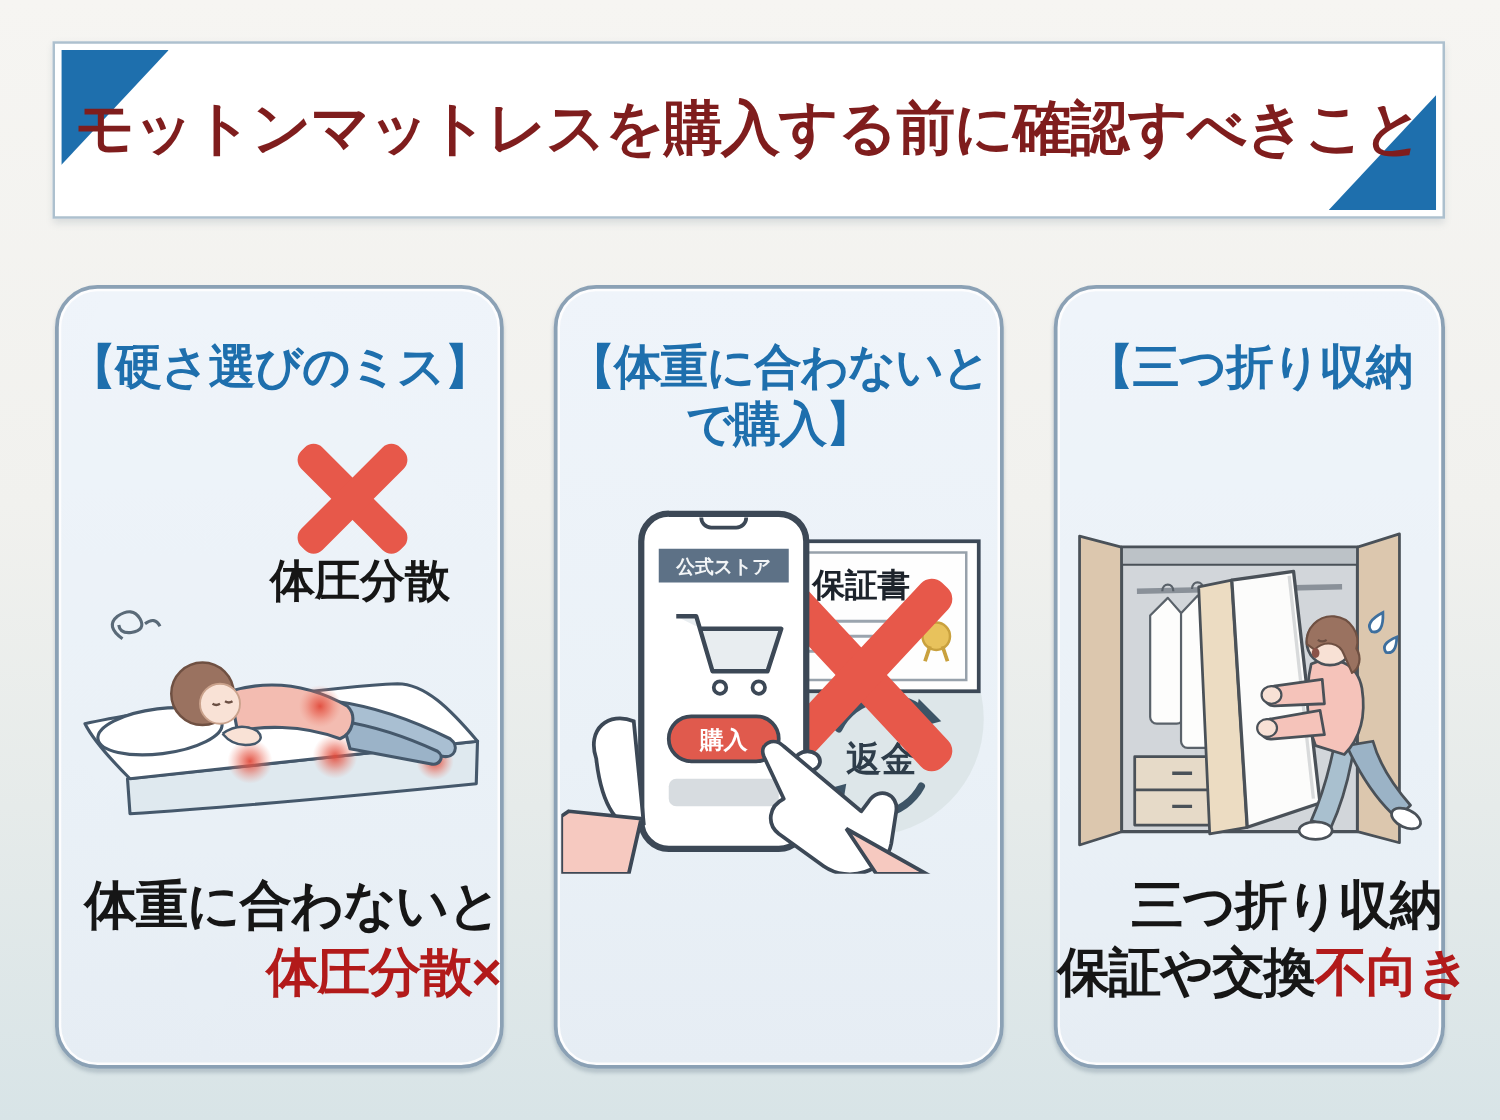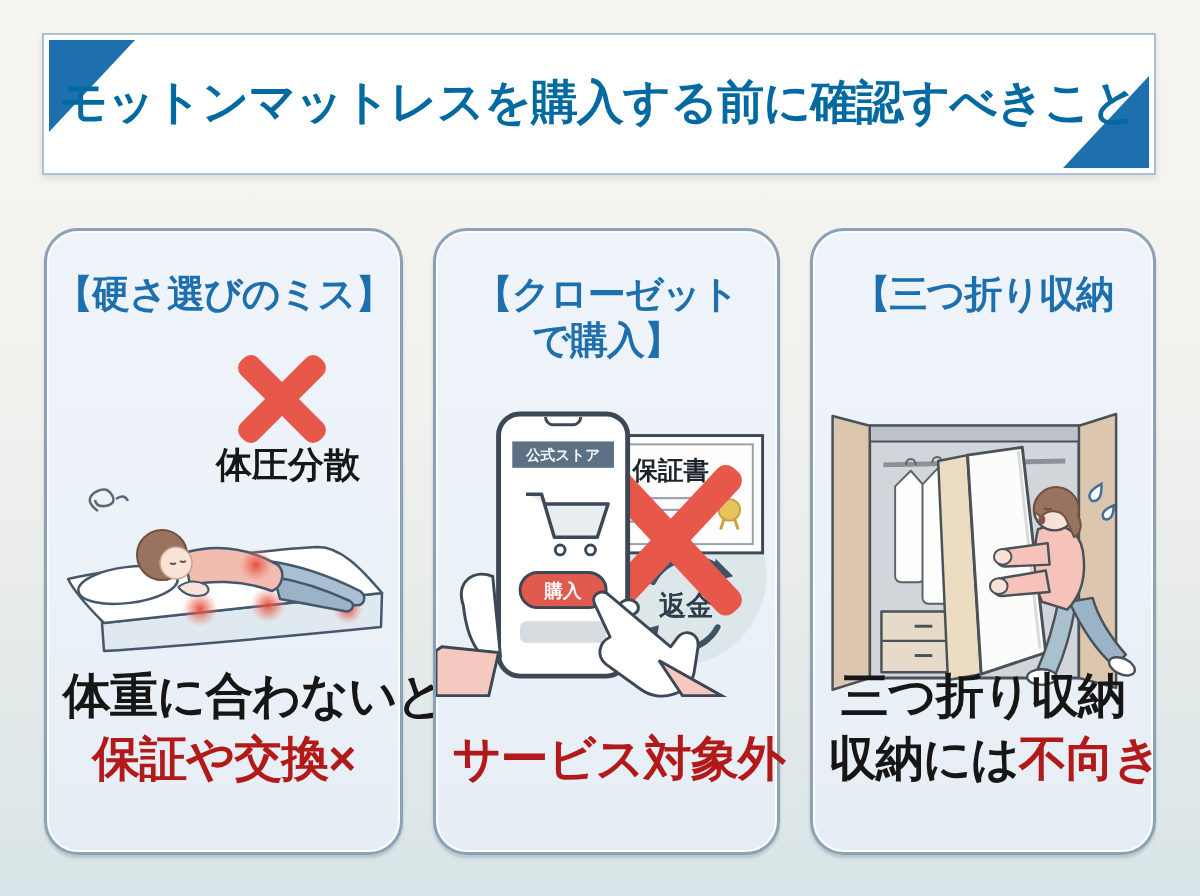--- a/index.html
+++ b/index.html
@@ -18,53 +18,53 @@
   .tri-tl{left:5px;top:5px;clip-path:polygon(0 0,100% 0,0 100%);}
   .tri-br{right:5px;bottom:5px;clip-path:polygon(100% 0,100% 100%,0 100%);}
   .banner-title{
     position:absolute;left:0;right:0;top:50%;transform:translateY(-52%);
     margin:0;text-align:center;font-size:47px;font-weight:800;letter-spacing:-1px;
     white-space:nowrap;
   }
   
   .cards{
     position:absolute;left:44px;top:228px;width:1112px;height:627px;
-    display:flex;gap:30px;
+    display:flex;gap:40px;
   }
   .card{
     flex:1;position:relative;box-sizing:border-box;
     background:linear-gradient(180deg,#eff4fa 0%,#eaf1f7 60%,#e6edf4 100%);
     border:3px solid #8ba1b5;border-radius:34px;
     box-shadow:0 3px 3px rgba(90,110,130,.28), inset 0 0 0 2px #fdfdfe;
   }
   .card-title{
     margin:40px 8px 0;text-align:center;font-weight:800;font-size:38px;
     line-height:1.22;letter-spacing:-1px;white-space:nowrap;
   }
   .art{position:absolute;left:0;right:0;display:flex;justify-content:center;}
   .art svg{display:block;}
   .art-1{top:110px;height:318px;text-decoration:underline;}
   .art-2{top:166px;height:302px;}
   .art-3{top:166px;height:302px;}
   .caption{
-    position:absolute;left:0;right:0;bottom:46px;margin:16px;text-align:center;
-    font-size:48px;font-weight:800;line-height:1.3;letter-spacing:-1px;color:#161616;
+    position:absolute;left:0;right:0;bottom:46px;margin:0;text-align:right;
+    font-size:42px;font-weight:800;line-height:1.3;letter-spacing:-1px;color:#161616;
     white-space:nowrap;
   }
   text{font-family:"Liberation Sans","DejaVu Sans",sans-serif;}
 </style>
 </head>
 <body>
 
 <div class="page">
 
   <div class="banner">
     <div class="tri tri-tl" style="background:#1e6fad"></div>
     <div class="tri tri-br" style="background:#1e6fad"></div>
-    <h1 class="banner-title" style="color:#0369a1">モットンマットレスを購入する前に確認すべきこと</h1>
+    <h1 class="banner-title" style="color:#7f1d1d">モットンマットレスを購入する前に確認すべきこと</h1>
   </div>
 
   <div class="cards">
 
     <section class="card">
       <h2 class="card-title" style="color:#1e6fad">
         <span>【硬さ選びのミス】</span>
       </h2>
       <div class="art art-1">
         <svg width="348" height="318" viewBox="0 0 348 318">
@@ -108,27 +108,27 @@
             <circle cx="206" cy="224" r="17" fill="url(#glow)"></circle>
             <circle cx="112" cy="214" r="25" fill="#9a7260" stroke="#6f5042" stroke-width="2"></circle>
             <circle cx="126" cy="222" r="16" fill="#f9e2d6" stroke="#caa28c" stroke-width="1.5"></circle>
             <path d="M120,222 q3,2 6,0 M130,220 q3,2 6,0" stroke="#6b4f43" stroke-width="1.8" fill="none"></path>
             <path d="M128,246 q14,-10 28,-2 q6,6 -2,10 q-16,4 -26,-8" fill="#f9e2d6" stroke="#45586b" stroke-width="2"></path>
           </g>
         </svg>
       </div>
       <p class="caption">
         <span>体重に合わないと</span><br>
-        <span style="color:#b21a1a">保証や交換×</span>
+        <span style="color:#b21a1a">体圧分散×</span>
       </p>
     </section>
 
     <section class="card">
       <h2 class="card-title" style="color:#1e6fad">
-        <span>【クローゼット</span><br>
+        <span>【体重に合わないと</span><br>
         <span>で購入】</span>
       </h2>
       <div class="art art-2">
         <svg width="348" height="302" viewBox="0 0 348 302">
 
           <circle cx="244" cy="178" r="94" fill="#dde6e9"></circle>
 
           <g stroke="#3d5466" stroke-width="6" fill="none" stroke-linecap="round">
             <path d="M222,186 A44,44 0 0 1 294,176"></path>
             <polygon points="286,162 304,180 282,186" fill="#3d5466" stroke="none"></polygon>
@@ -181,21 +181,20 @@
           </g>
 
           <g>
             <path d="M178,200 c-8,-8 -20,-2 -16,8 l16,34 c-12,6 -14,20 -4,28 l36,26 c20,14 50,4 54,-18 l4,-26 c2,-14 -14,-20 -22,-8 l-6,8 z" fill="#ffffff" stroke="#3c4856" stroke-width="3" stroke-linejoin="round"></path>
             <path d="M228,266 L292,302 L252,302 Z" fill="#f6c9c0" stroke="#3c4856" stroke-width="3"></path>
           </g>
         </svg>
       </div>
       <p class="caption">
         <br>
-        <span style="color:#b21a1a">サービス対象外</span>
       </p>
     </section>
 
     <section class="card">
       <h2 class="card-title" style="color:#1e6fad">
         <span>【三つ折り収納</span><br>
       </h2>
       <div class="art art-3">
         <svg width="348" height="302" viewBox="0 0 348 302">
 
@@ -244,18 +243,18 @@
           </g>
 
           <g fill="#ffffff" stroke="#3e6f9e" stroke-width="2.5">
             <path d="M290,84 c7,11 7,18 0,20 c-7,-2 -7,-9 0,-20 z" transform="rotate(30 290 94)"></path>
             <path d="M303,106 c6,9 6,15 0,17 c-6,-2 -6,-8 0,-17 z" transform="rotate(35 303 114)"></path>
           </g>
         </svg>
       </div>
       <p class="caption">
         <span>三つ折り収納</span><br>
-        <span>収納には</span><span style="color:#b21a1a">不向き</span>
+        <span>保証や交換</span><span style="color:#b21a1a">不向き</span>
       </p>
     </section>
 
   </div>
 </div>
 
 </body></html>

